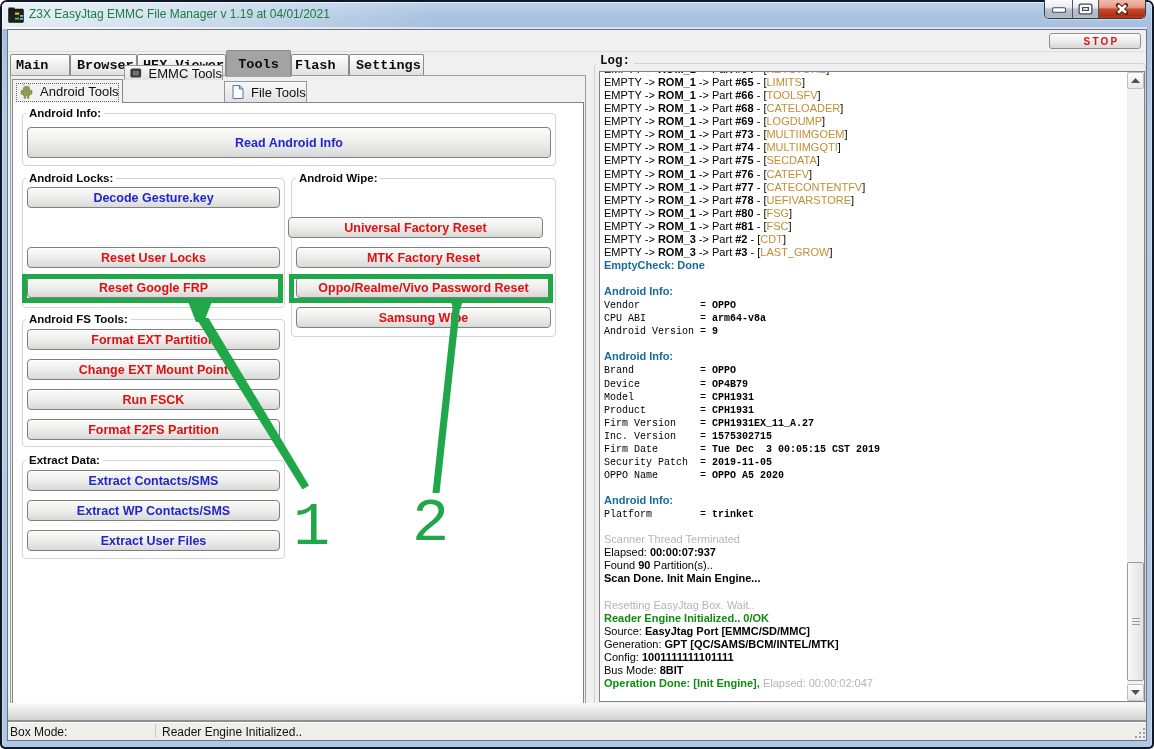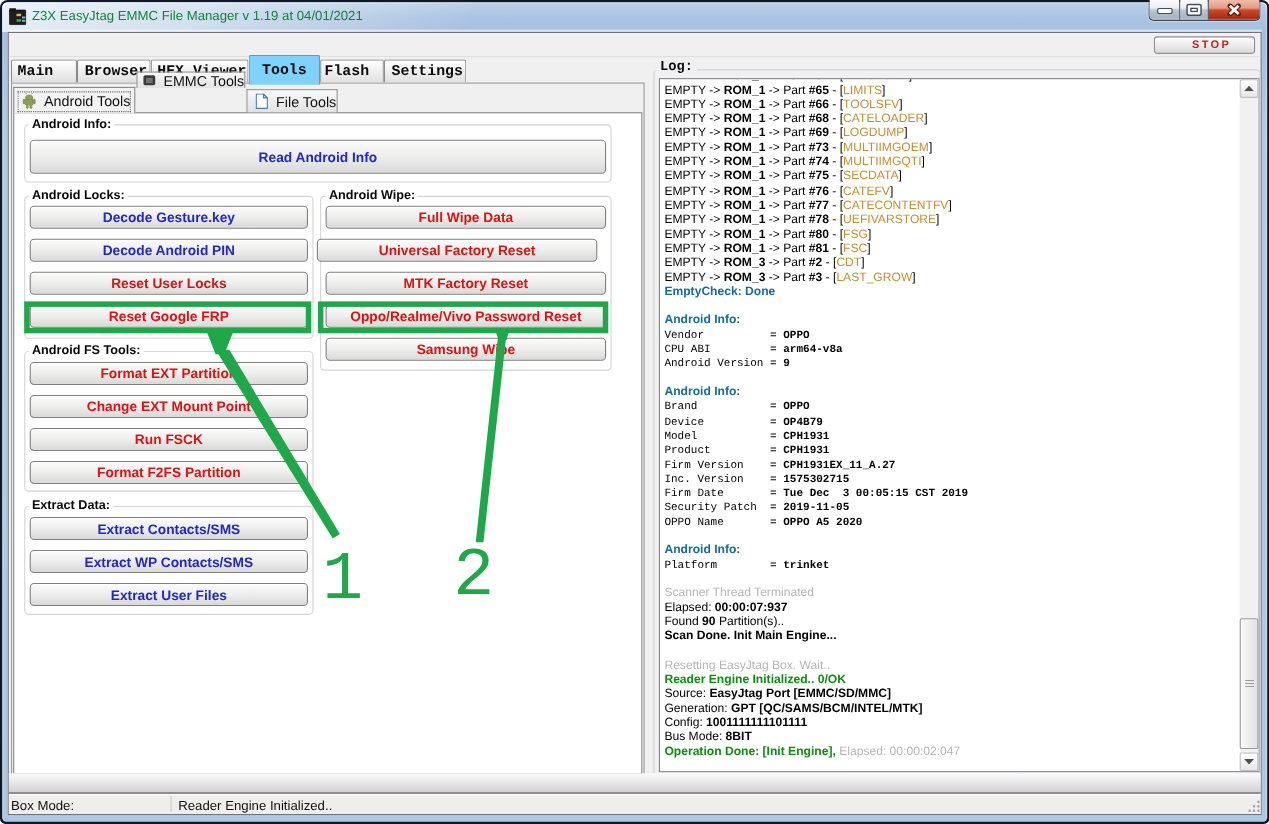--- a/index.html
+++ b/index.html
@@ -88,21 +88,21 @@
  <div class="abs" style="left:7px;top:27.2px;width:1140px;height:1.8px;background:rgba(255,255,255,.6)"></div>
  <div id="client"></div>
  <div id="stop">STOP</div>
  <div id="tline"></div>
  <div class="tab" style="left:10px;width:60px;justify-content:flex-start;padding-left:5px">Main</div>
  <div class="tab" style="left:70px;width:67px;justify-content:flex-start;padding-left:6px">Browser</div>
  <div class="tab" style="left:137px;width:89px;justify-content:flex-start;padding-left:5px">HEX Viewer</div>
  <div class="tab" style="left:291px;width:58px;justify-content:flex-start;padding-left:3px">Flash</div>
  <div class="tab" style="left:349px;width:75px;justify-content:flex-start;padding-left:6px">Settings</div>
  <div id="page"></div>
- <div class="tab" style="left:226px;top:50px;width:65px;height:27px;background:#7dd3fc;z-index:3">Tools</div>
+ <div class="tab" style="left:226px;top:50px;width:65px;height:27px;background:#a3a3a3;z-index:3">Tools</div>
  <div id="panel"></div>
 
  <div class="stab" style="left:12px;top:79px;width:111px;height:24px;background:#f2f2f2;border:1px solid #8a8a8a;border-bottom:none;z-index:3">
    <div style="position:absolute;left:3px;top:3px;right:3px;bottom:1px;border:1px dotted #666"></div>
    <svg style="margin-left:6px" width="15" height="15" viewBox="0 0 15 15">
         <g fill="#8fa055" stroke="#6e7b40" stroke-width="0.5">
    <path d="M4 5.6 a3.5 3.3 0 0 1 7 0 z"></path>
           <line x1="5.2" y1="1.6" x2="4.4" y2="0.4" stroke-width="0.8"></line>
           <line x1="9.8" y1="1.6" x2="10.6" y2="0.4" stroke-width="0.8"></line>
    <rect x="4" y="6.1" width="7" height="5.6" rx="1"></rect>
@@ -136,24 +136,22 @@
  <div class="gl" style="left:26px;top:172px">Android Locks:</div>
  <div class="gb" style="left:291px;top:178px;width:265px;height:159px"></div>
  <div class="gl" style="left:296px;top:172px">Android Wipe:</div>
  <div class="gb" style="left:22px;top:319px;width:263px;height:128px"></div>
  <div class="gl" style="left:26px;top:313px">Android FS Tools:</div>
  <div class="gb" style="left:22px;top:460px;width:263px;height:99px"></div>
  <div class="gl" style="left:26px;top:454px">Extract Data:</div>
 
  <div class="btn bl" style="left:27px;top:127px;width:524px;height:31px">Read Android Info</div>
  <div class="btn bl" style="left:27px;top:187px;width:253px;height:21px">Decode Gesture.key</div>
- <div class="btn bl" style="left:27px;top:217px;width:253px;height:21px">Decode Android PIN</div>
  <div class="btn rd" style="left:27px;top:247px;width:253px;height:21px">Reset User Locks</div>
  <div class="btn rd" style="left:27px;top:277px;width:253px;height:21px">Reset Google FRP</div>
- <div class="btn rd" style="left:296px;top:187px;width:255px;height:21px">Full Wipe Data</div>
  <div class="btn rd" style="left:288px;top:217px;width:255px;height:21px">Universal Factory Reset</div>
  <div class="btn rd" style="left:296px;top:247px;width:255px;height:21px">MTK Factory Reset</div>
  <div class="btn rd" style="left:296px;top:277px;width:255px;height:21px">Oppo/Realme/Vivo Password Reset</div>
  <div class="btn rd" style="left:296px;top:307px;width:255px;height:21px">Samsung Wipe</div>
  <div class="btn rd" style="left:27px;top:329px;width:253px;height:21px">Format EXT Partition</div>
  <div class="btn rd" style="left:27px;top:359px;width:253px;height:21px">Change EXT Mount Point</div>
  <div class="btn rd" style="left:27px;top:389px;width:253px;height:21px">Run FSCK</div>
  <div class="btn rd" style="left:27px;top:419px;width:253px;height:21px">Format F2FS Partition</div>
  <div class="btn bl" style="left:27px;top:470px;width:253px;height:21px">Extract Contacts/SMS</div>
  <div class="btn bl" style="left:27px;top:500px;width:253px;height:21px">Extract WP Contacts/SMS</div>

